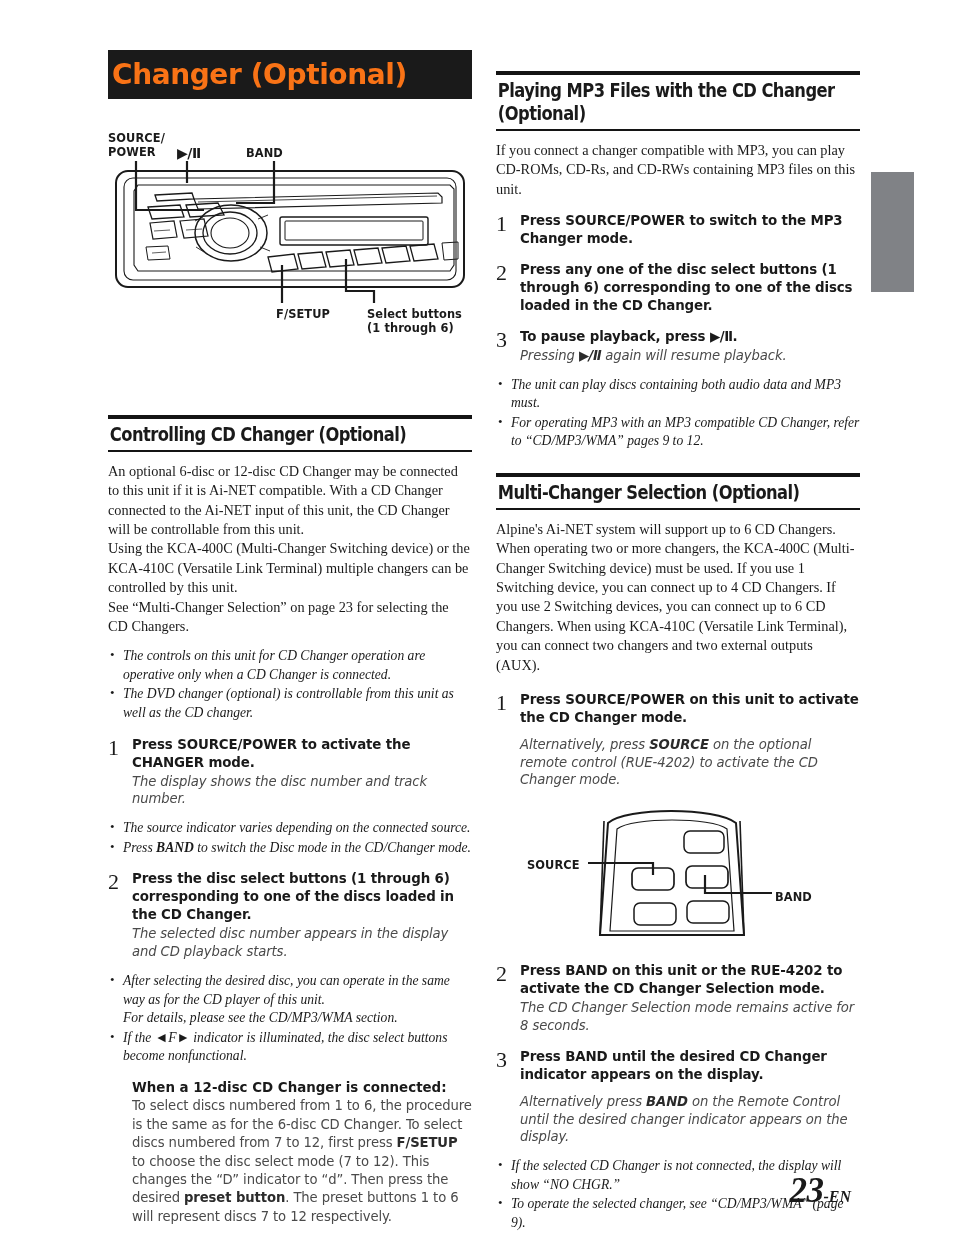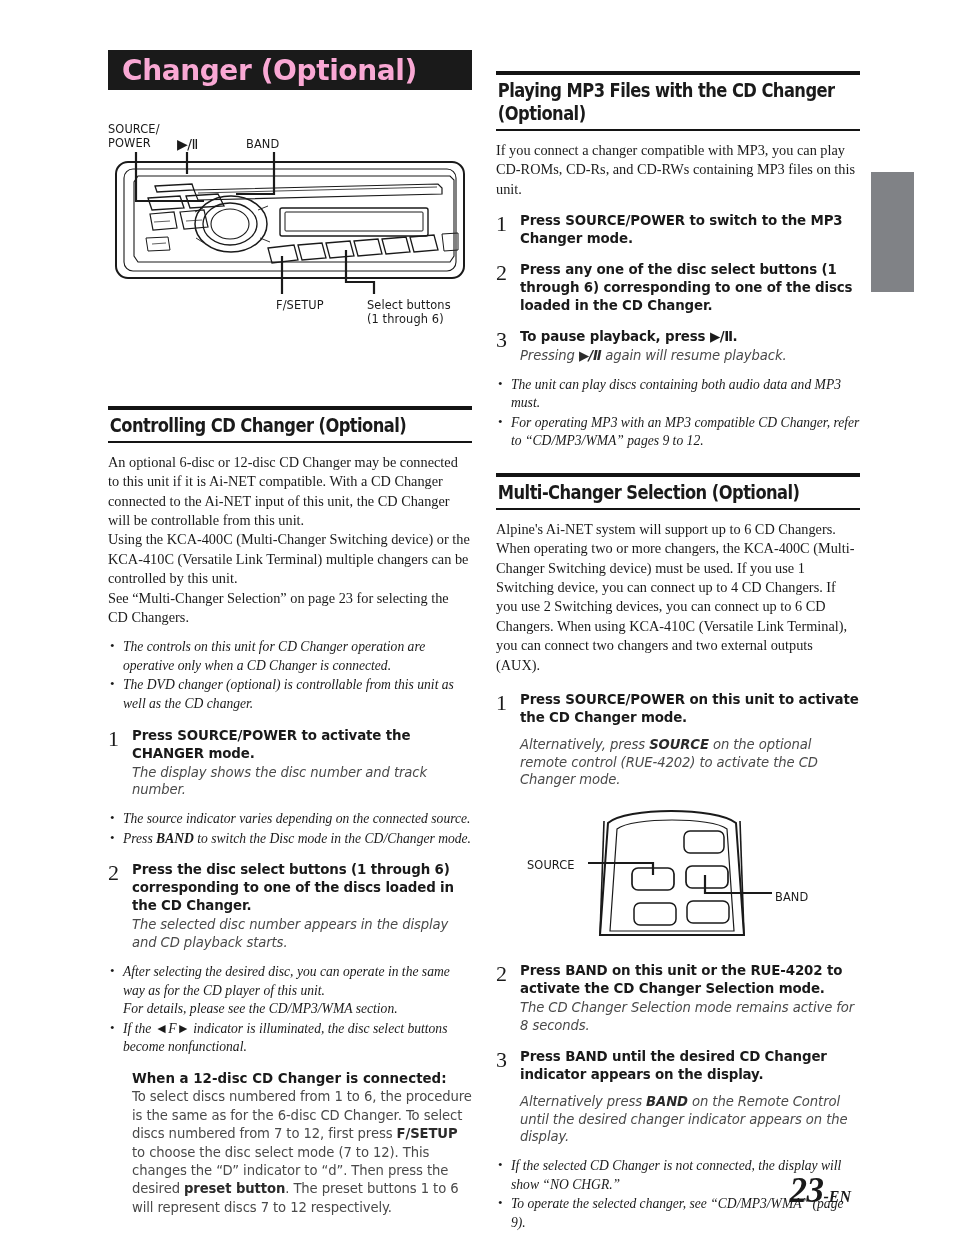--- a/index.html
+++ b/index.html
@@ -16,25 +16,25 @@
 
   
   .page { position:absolute; inset:0; }
 
   .col-left  { position:absolute; left:108px;  top:50px; width:364px; }
   .col-right { position:absolute; left:496px;  top:55px; width:364px; }
 
   
   .chapter-band {
     background:#1a1a1a;
-    color:#f9a8d4;
-    height:40px;
+    color:#f97316;
+    height:49px;
     display:flex;
     align-items:center;
-    padding-left:14px;
+    padding-left:4px;
     margin-bottom:0;
   }
   .chapter-band h1 {
     margin:0;
     font-family:"DejaVu Sans", sans-serif;
     font-weight:bold;
     font-size:28px;
     letter-spacing:-0.4px;
   }
 
@@ -134,21 +134,21 @@
     line-height:1.40;
     color:#4a4a4a;
     letter-spacing:-0.1px;
   }
   .subblock .sb-text b { font-weight:bold; color:#2b2b2b; }
 
   
   .diag-label {
     position:absolute;
     font-family:"DejaVu Sans", sans-serif;
-    font-weight:normal;
+    font-weight:bold;
     font-size:11.4px;
     letter-spacing:0.1px;
     line-height:1.25;
     white-space:pre-line;
   }
 
   
   .headunit-wrap { position:relative; width:364px; height:300px; }
 
   

